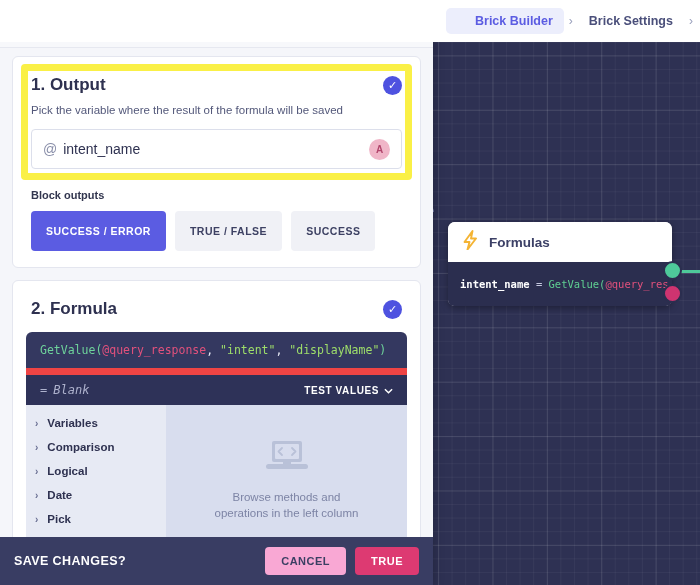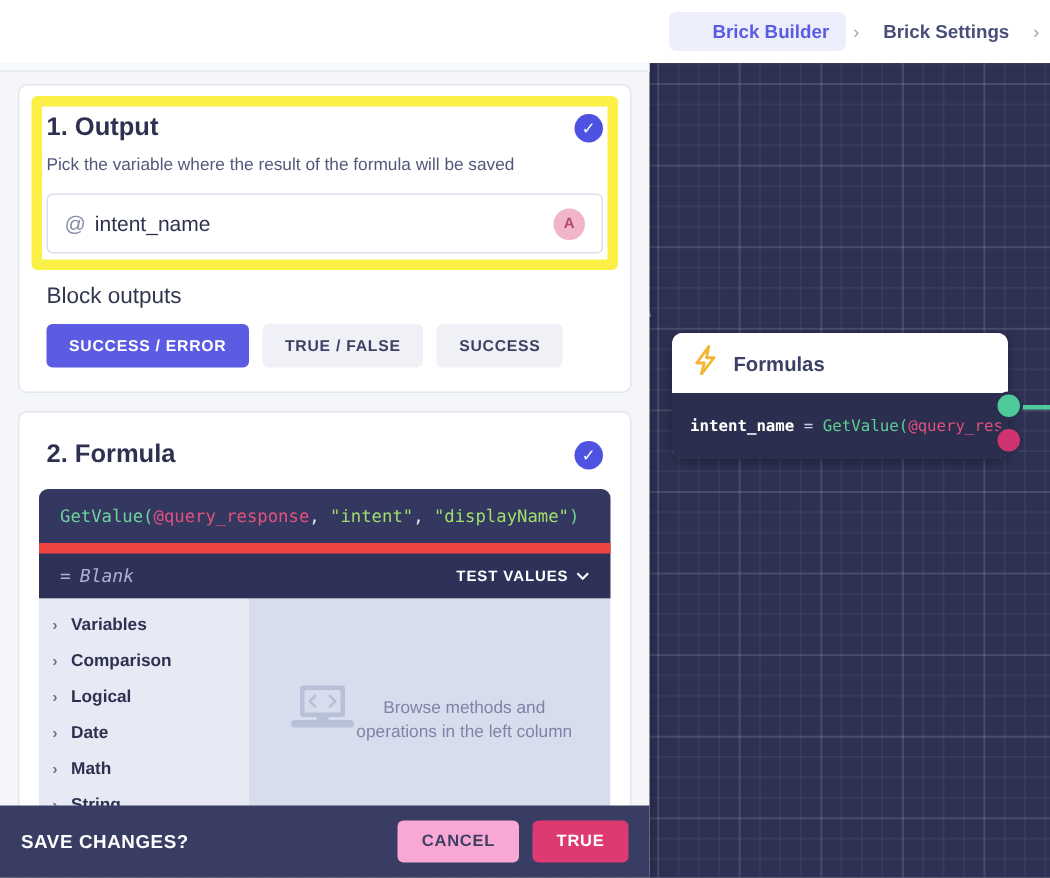--- a/index.html
+++ b/index.html
@@ -151,24 +151,24 @@
     position: relative; z-index: 3;
   }
   .at { color: #888da8; font-size: 14px; margin-right: 6px; }
   .var-name { font-size: 14px; color: #2e3150; }
   .av {
     margin-left: auto; width: 21px; height: 21px; border-radius: 50%;
     background: #f0b6c8; color: #b2466c; font-size: 10px; font-weight: 700;
     display: flex; align-items: center; justify-content: center;
   }
 
-  .blk-label { font-size: 15px; color: #32364f; margin-top: 20px; font-weight: 400; }
+  .blk-label { font-size: 11px; color: #32364f; margin-top: 20px; font-weight: 700; }
   .seg-row { display: flex; gap: 9px; margin-top: 10px; }
   .seg {
-    height: 29px; padding: 0 15px; border-radius: 4px;
+    height: 40px; padding: 0 15px; border-radius: 4px;
     display: flex; align-items: center; justify-content: center;
     font-size: 10.5px; font-weight: 700; letter-spacing: .5px;
     background: #f0f1f6; color: #3d4163; cursor: pointer;
   }
   .seg.on { background: #5b5ce2; color: #fff; }
 
   
   .card.formula { padding: 0; overflow: hidden; }
   .formula-head { padding: 18px 18px 0 18px; }
 
@@ -207,21 +207,21 @@
     padding-top: 6px;
   }
   .cat {
     display: flex; align-items: center; gap: 9px;
     font-size: 11.5px; font-weight: 700; color: #2e3150;
     padding: 6px 0 6px 9px; cursor: pointer;
   }
   .cat .chev { color: #6a6f93; font-size: 10px; }
   .empty {
     flex: 1 1 auto; background: #d8ddee;
-    display: flex; flex-direction: row; align-items: center;
+    display: flex; flex-direction: column; align-items: center;
     justify-content: center; padding-top: 8px;
   }
   .empty-txt {
     font-size: 11.5px; color: #7d84a5; text-align: center; line-height: 16px;
     margin-top: 12px;
   }
 
   
   .savebar {
     position: absolute; left: 0; bottom: 0; width: 433px; height: 48px;
@@ -366,21 +366,21 @@
             <div class="cat">
               <span class="chev">›</span>
               <span>Logical</span>
             </div>
             <div class="cat">
               <span class="chev">›</span>
               <span>Date</span>
             </div>
             <div class="cat">
               <span class="chev">›</span>
-              <span>Math</span>
+              <span>Pick</span>
             </div>
             <div class="cat">
               <span class="chev">›</span>
               <span>String</span>
             </div>
           </div>
           <div class="empty">
             <span>
               <svg width="46" height="34" viewBox="0 0 46 34">
                 <rect x="8" y="2" width="30" height="21" rx="2" fill="#b9c1d8"></rect>

